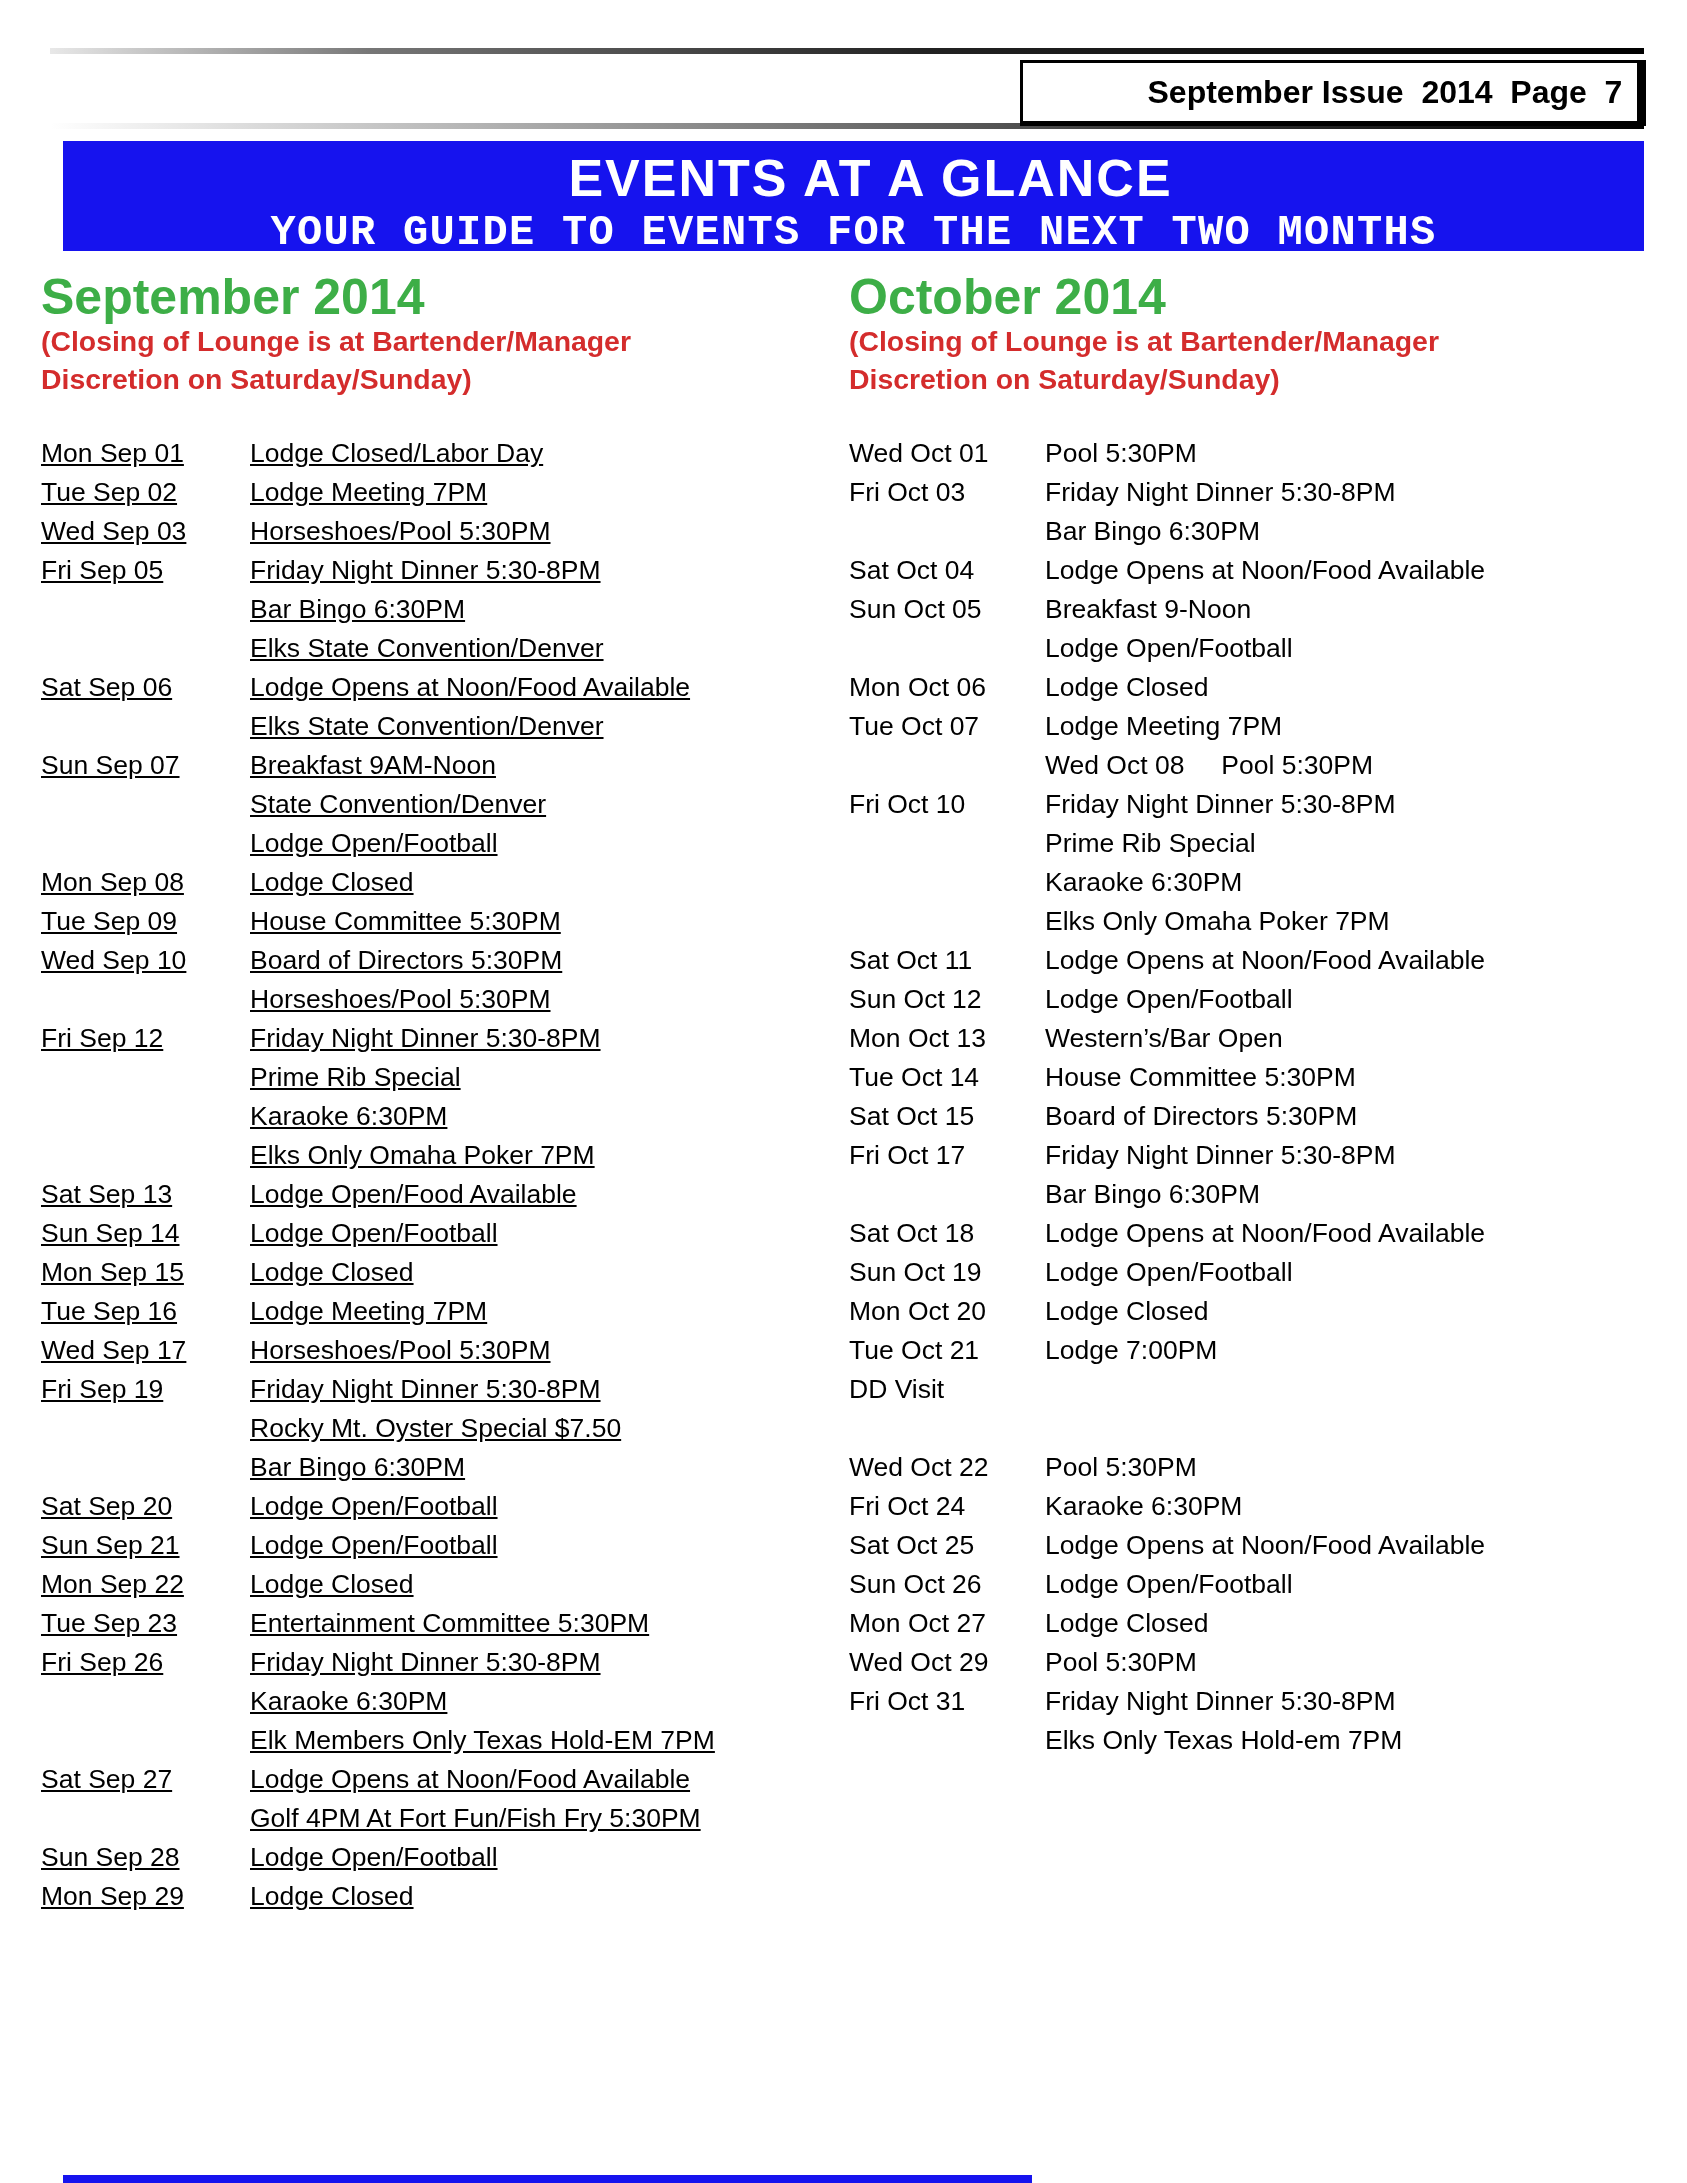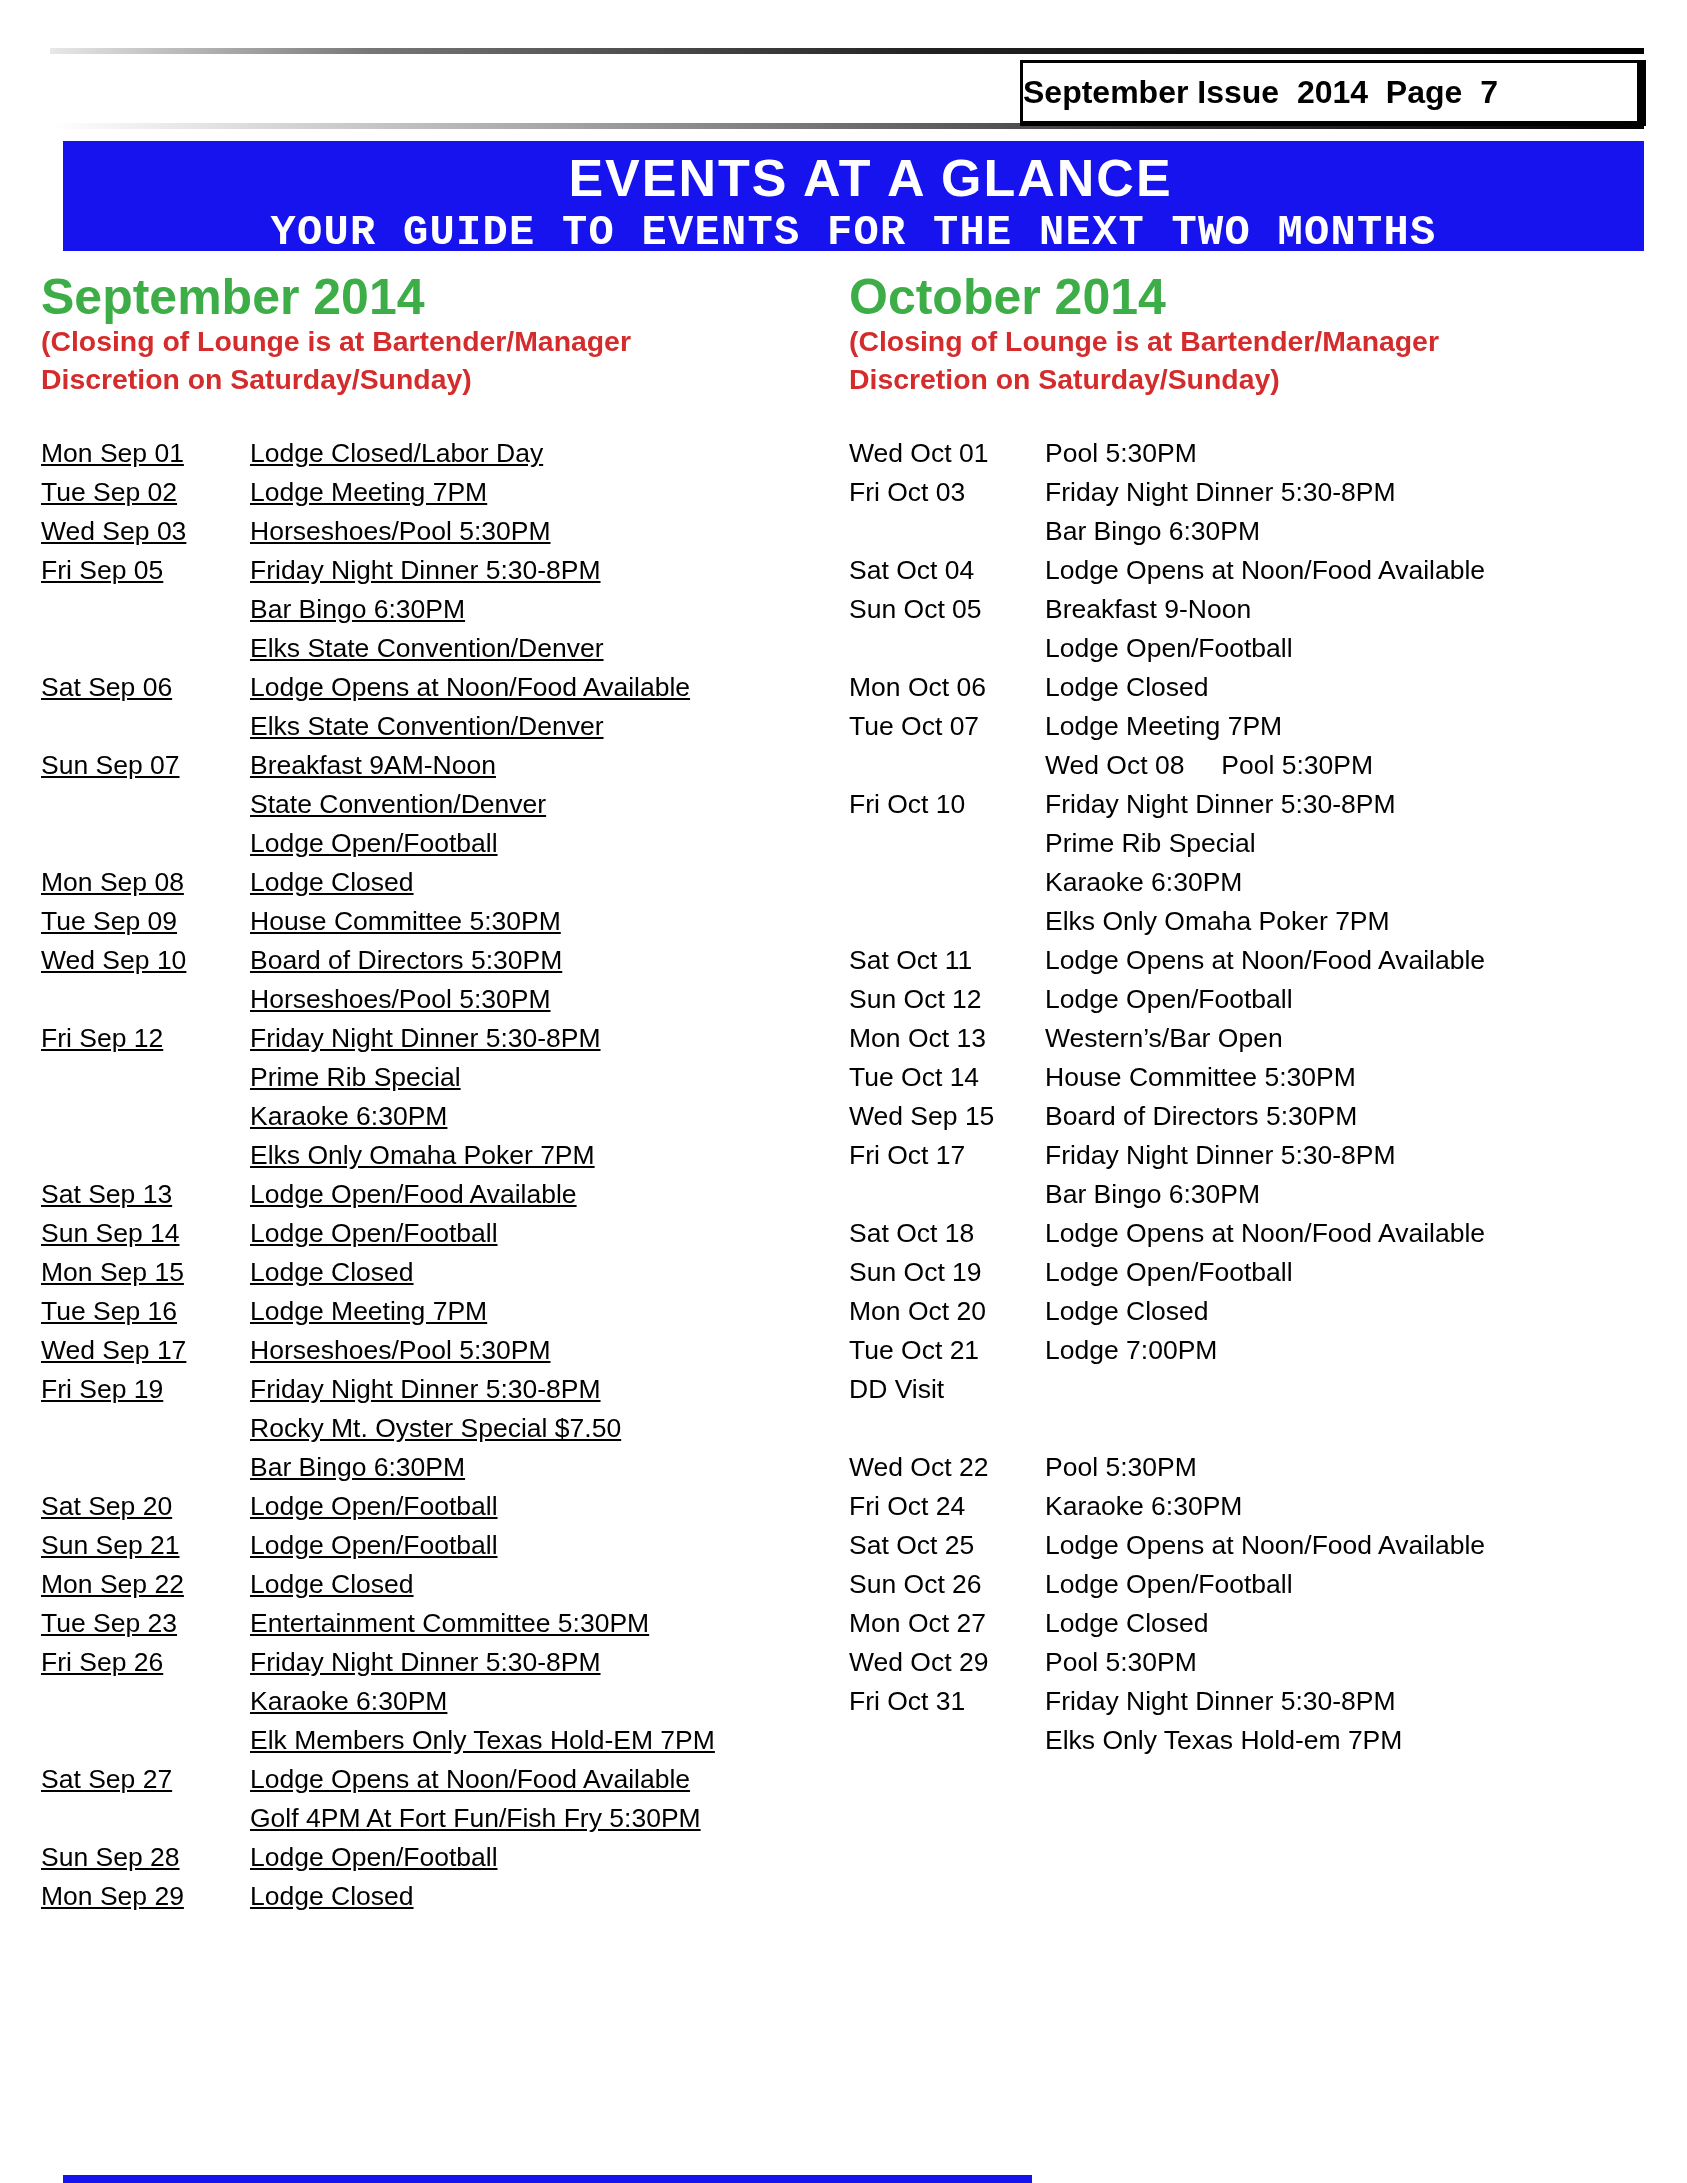--- a/index.html
+++ b/index.html
@@ -17,21 +17,21 @@
     background:linear-gradient(to right,#e8e8e8 0%,#777 20%,#222 55%,#000 100%);
   }
   .rule-mid{
     left:50px;top:123px;width:1594px;height:6px;
     background:linear-gradient(to right,#ffffff 0%,#aaa 30%,#333 70%,#000 100%);
   }
   .header-box{
     position:absolute;left:1020px;top:60px;width:626px;height:66px;
     box-sizing:border-box;background:#fff;
     border:3.3px solid #000;border-right-width:9.3px;border-bottom-width:5.3px;
-    display:flex;align-items:center;justify-content:flex-start;
+    display:flex;align-items:center;justify-content:flex-end;
     padding-right:14.6px;
     font-size:32px;font-weight:bold;color:#000;white-space:pre;
   }
   .banner{
     position:absolute;left:63px;top:141px;width:1581px;height:110px;
     background:var(--banner-blue,#1613EE);
     color:#fff;text-align:center;
   }
   .banner-line1{
     margin-top:6.6px;font-size:52px;font-weight:bold;letter-spacing:2px;padding-left:34px;
@@ -145,21 +145,21 @@
       <div class="event-row"><div class="cell date">Tue Oct 07</div><div class="cell event">Lodge Meeting 7PM</div></div>
       <div class="event-row"><div class="cell date"></div><div class="cell event">Wed Oct 08     Pool 5:30PM</div></div>
       <div class="event-row"><div class="cell date">Fri Oct 10</div><div class="cell event">Friday Night Dinner 5:30-8PM</div></div>
       <div class="event-row"><div class="cell date"></div><div class="cell event">Prime Rib Special</div></div>
       <div class="event-row"><div class="cell date"></div><div class="cell event">Karaoke 6:30PM</div></div>
       <div class="event-row"><div class="cell date"></div><div class="cell event">Elks Only Omaha Poker 7PM</div></div>
       <div class="event-row"><div class="cell date">Sat Oct 11</div><div class="cell event">Lodge Opens at Noon/Food Available</div></div>
       <div class="event-row"><div class="cell date">Sun Oct 12</div><div class="cell event">Lodge Open/Football</div></div>
       <div class="event-row"><div class="cell date">Mon Oct 13</div><div class="cell event">Western’s/Bar Open</div></div>
       <div class="event-row"><div class="cell date">Tue Oct 14</div><div class="cell event">House Committee 5:30PM</div></div>
-      <div class="event-row"><div class="cell date">Wed Sep 15</div><div class="cell event">Board of Directors 5:30PM</div></div>
+      <div class="event-row"><div class="cell date">Sat Oct 15</div><div class="cell event">Board of Directors 5:30PM</div></div>
       <div class="event-row"><div class="cell date">Fri Oct 17</div><div class="cell event">Friday Night Dinner 5:30-8PM</div></div>
       <div class="event-row"><div class="cell date"></div><div class="cell event">Bar Bingo 6:30PM</div></div>
       <div class="event-row"><div class="cell date">Sat Oct 18</div><div class="cell event">Lodge Opens at Noon/Food Available</div></div>
       <div class="event-row"><div class="cell date">Sun Oct 19</div><div class="cell event">Lodge Open/Football</div></div>
       <div class="event-row"><div class="cell date">Mon Oct 20</div><div class="cell event">Lodge Closed</div></div>
       <div class="event-row"><div class="cell date">Tue Oct 21</div><div class="cell event">Lodge 7:00PM</div></div>
       <div class="event-row"><div class="cell date">DD Visit</div><div class="cell event"></div></div>
       <div class="event-row"><div class="cell date"></div><div class="cell event"></div></div>
       <div class="event-row"><div class="cell date">Wed Oct 22</div><div class="cell event">Pool 5:30PM</div></div>
       <div class="event-row"><div class="cell date">Fri Oct 24</div><div class="cell event">Karaoke 6:30PM</div></div>

